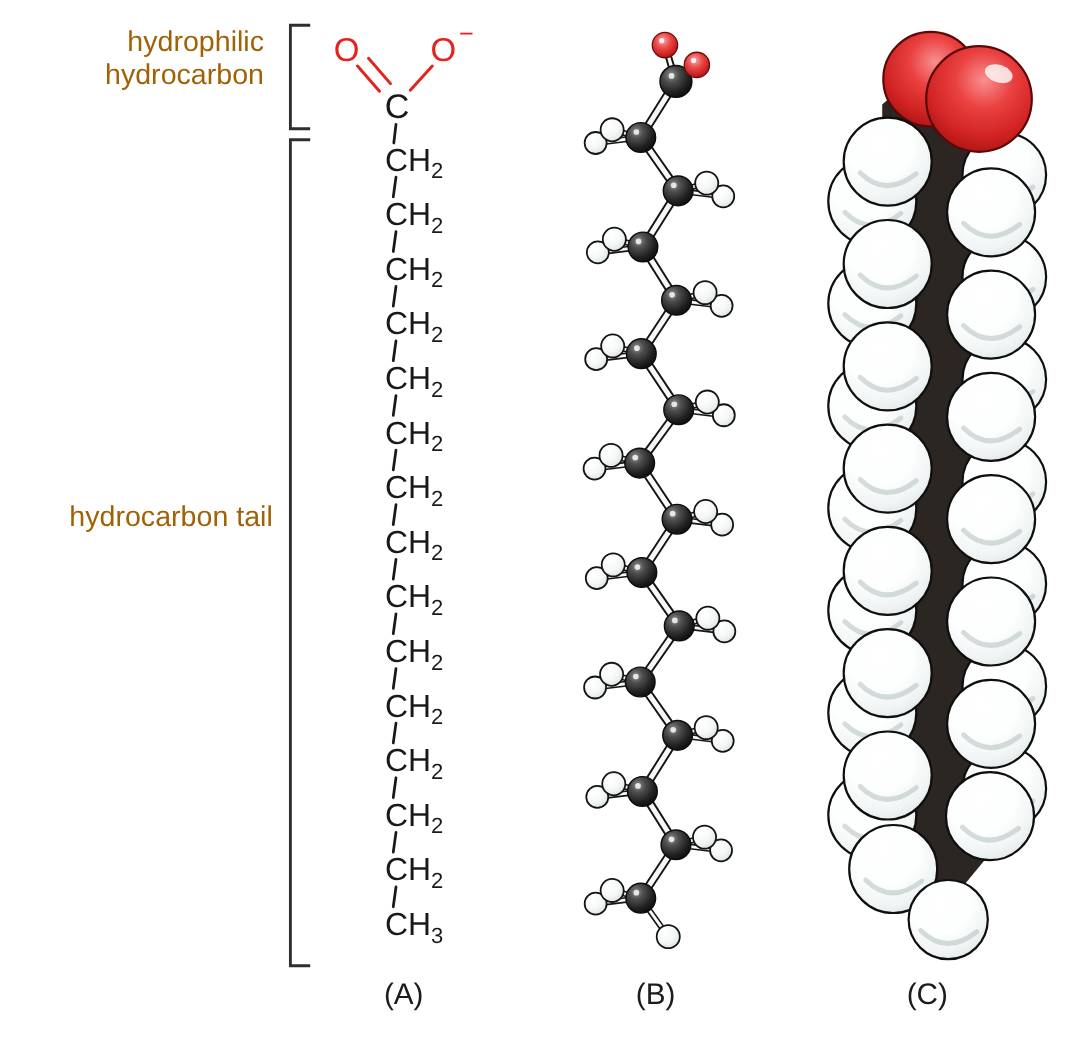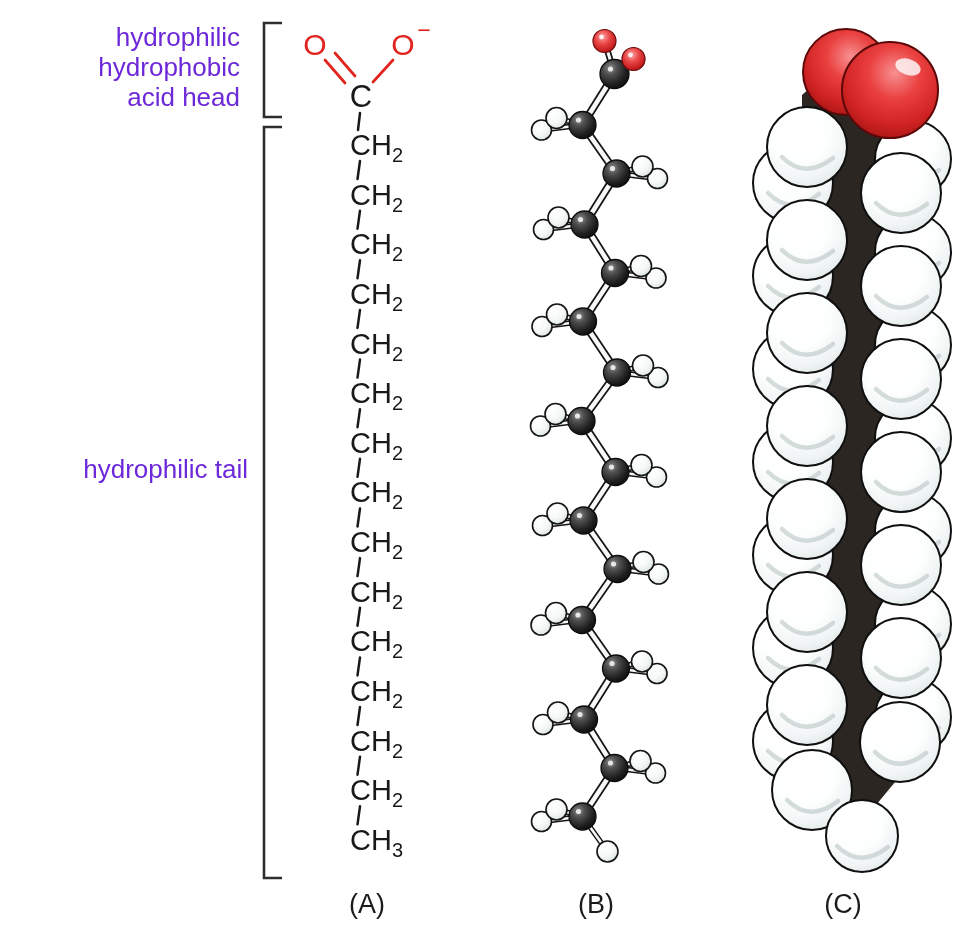--- a/index.html
+++ b/index.html
@@ -1,42 +1,41 @@
 <!DOCTYPE html>
 <html><head>
 <meta charset="utf-8">
 <style>
   html,body{margin:0;padding:0;background:#ffffff;}
   .fig{position:relative;width:978px;height:947px;background:#ffffff;overflow:hidden;
        font-family:"Liberation Sans",sans-serif;color:#191919;}
-  .lbl{position:absolute;text-align:right;font-size:26px;color:#6d28d9;}
+  .lbl{position:absolute;text-align:right;font-size:26px;color:#a16207;}
   .lbl-head{top:22px;right:738px;width:220px;line-height:30px;}
   .lbl-tail{top:452px;right:730px;width:240px;line-height:34px;}
   .brackets{position:absolute;left:0;top:0;pointer-events:none;}
   .panel{position:absolute;}
   .panel text{font-family:"Liberation Sans",sans-serif;}
   #svgA{left:280px;top:15px;width:180px;height:860px;}
   #svgB{left:510px;top:15px;width:210px;height:865px;}
   #svgC{left:728px;top:15px;width:250px;height:870px;}
   .plabel{position:absolute;top:889px;width:90px;text-align:center;font-size:27px;color:#1b1b1b;}
   .pl-a{left:322px;} .pl-b{left:551px;} .pl-c{left:798px;}
 </style>
 </head>
 <body>
 
 <div class="fig">
 
   <div class="lbl lbl-head">
     <div>hydrophilic</div>
-    <div>hydrophobic</div>
-    <div>acid head</div>
+    <div>hydrocarbon</div>
   </div>
 
   <div class="lbl lbl-tail">
-    <div>hydrophilic tail</div>
+    <div>hydrocarbon tail</div>
   </div>
 
   <svg class="brackets" width="978" height="947" viewBox="0 0 978 947">
     <polyline points="282,23 264,23 264,117 282,117" fill="none" stroke="#2e2e2e" stroke-width="2.6"></polyline>
     <polyline points="282,127 264,127 264,878 282,878" fill="none" stroke="#2e2e2e" stroke-width="2.6"></polyline>
   </svg>
 
   <svg id="svgA" class="panel" viewBox="280 15 180 860">
       <g>
         <text x="315" y="55" fill="#e2231e" font-size="30" text-anchor="middle">O</text>

